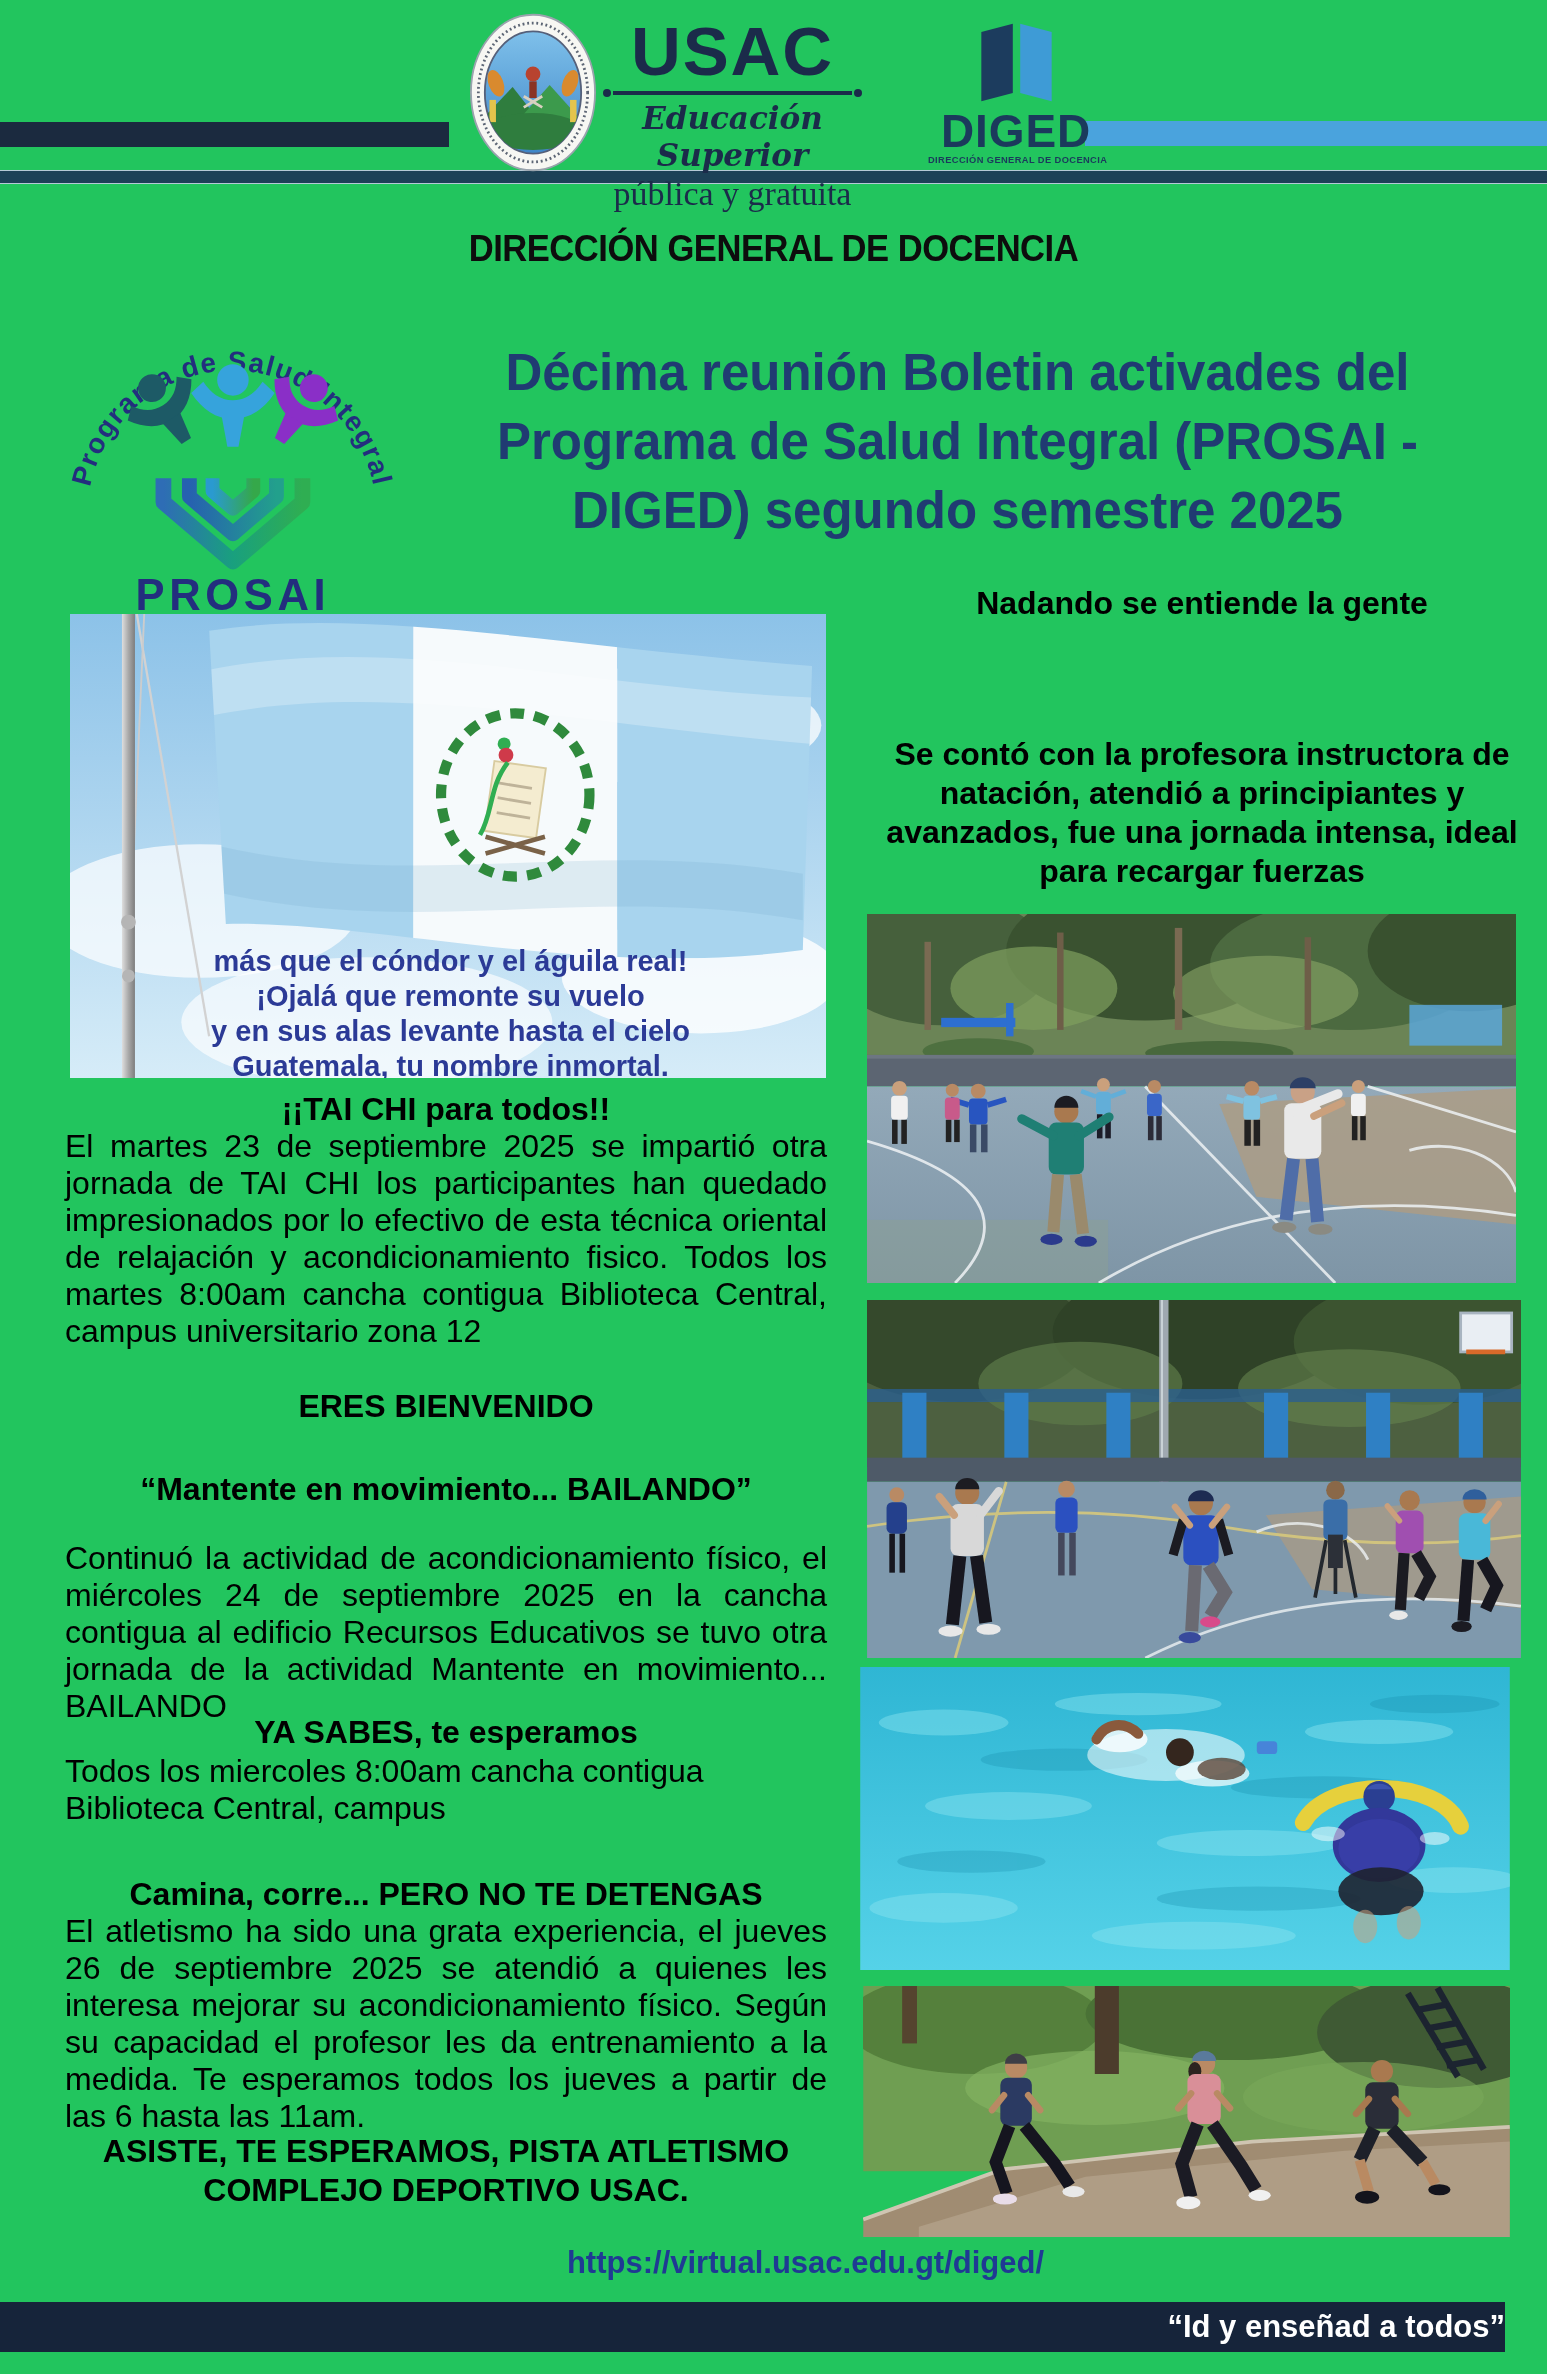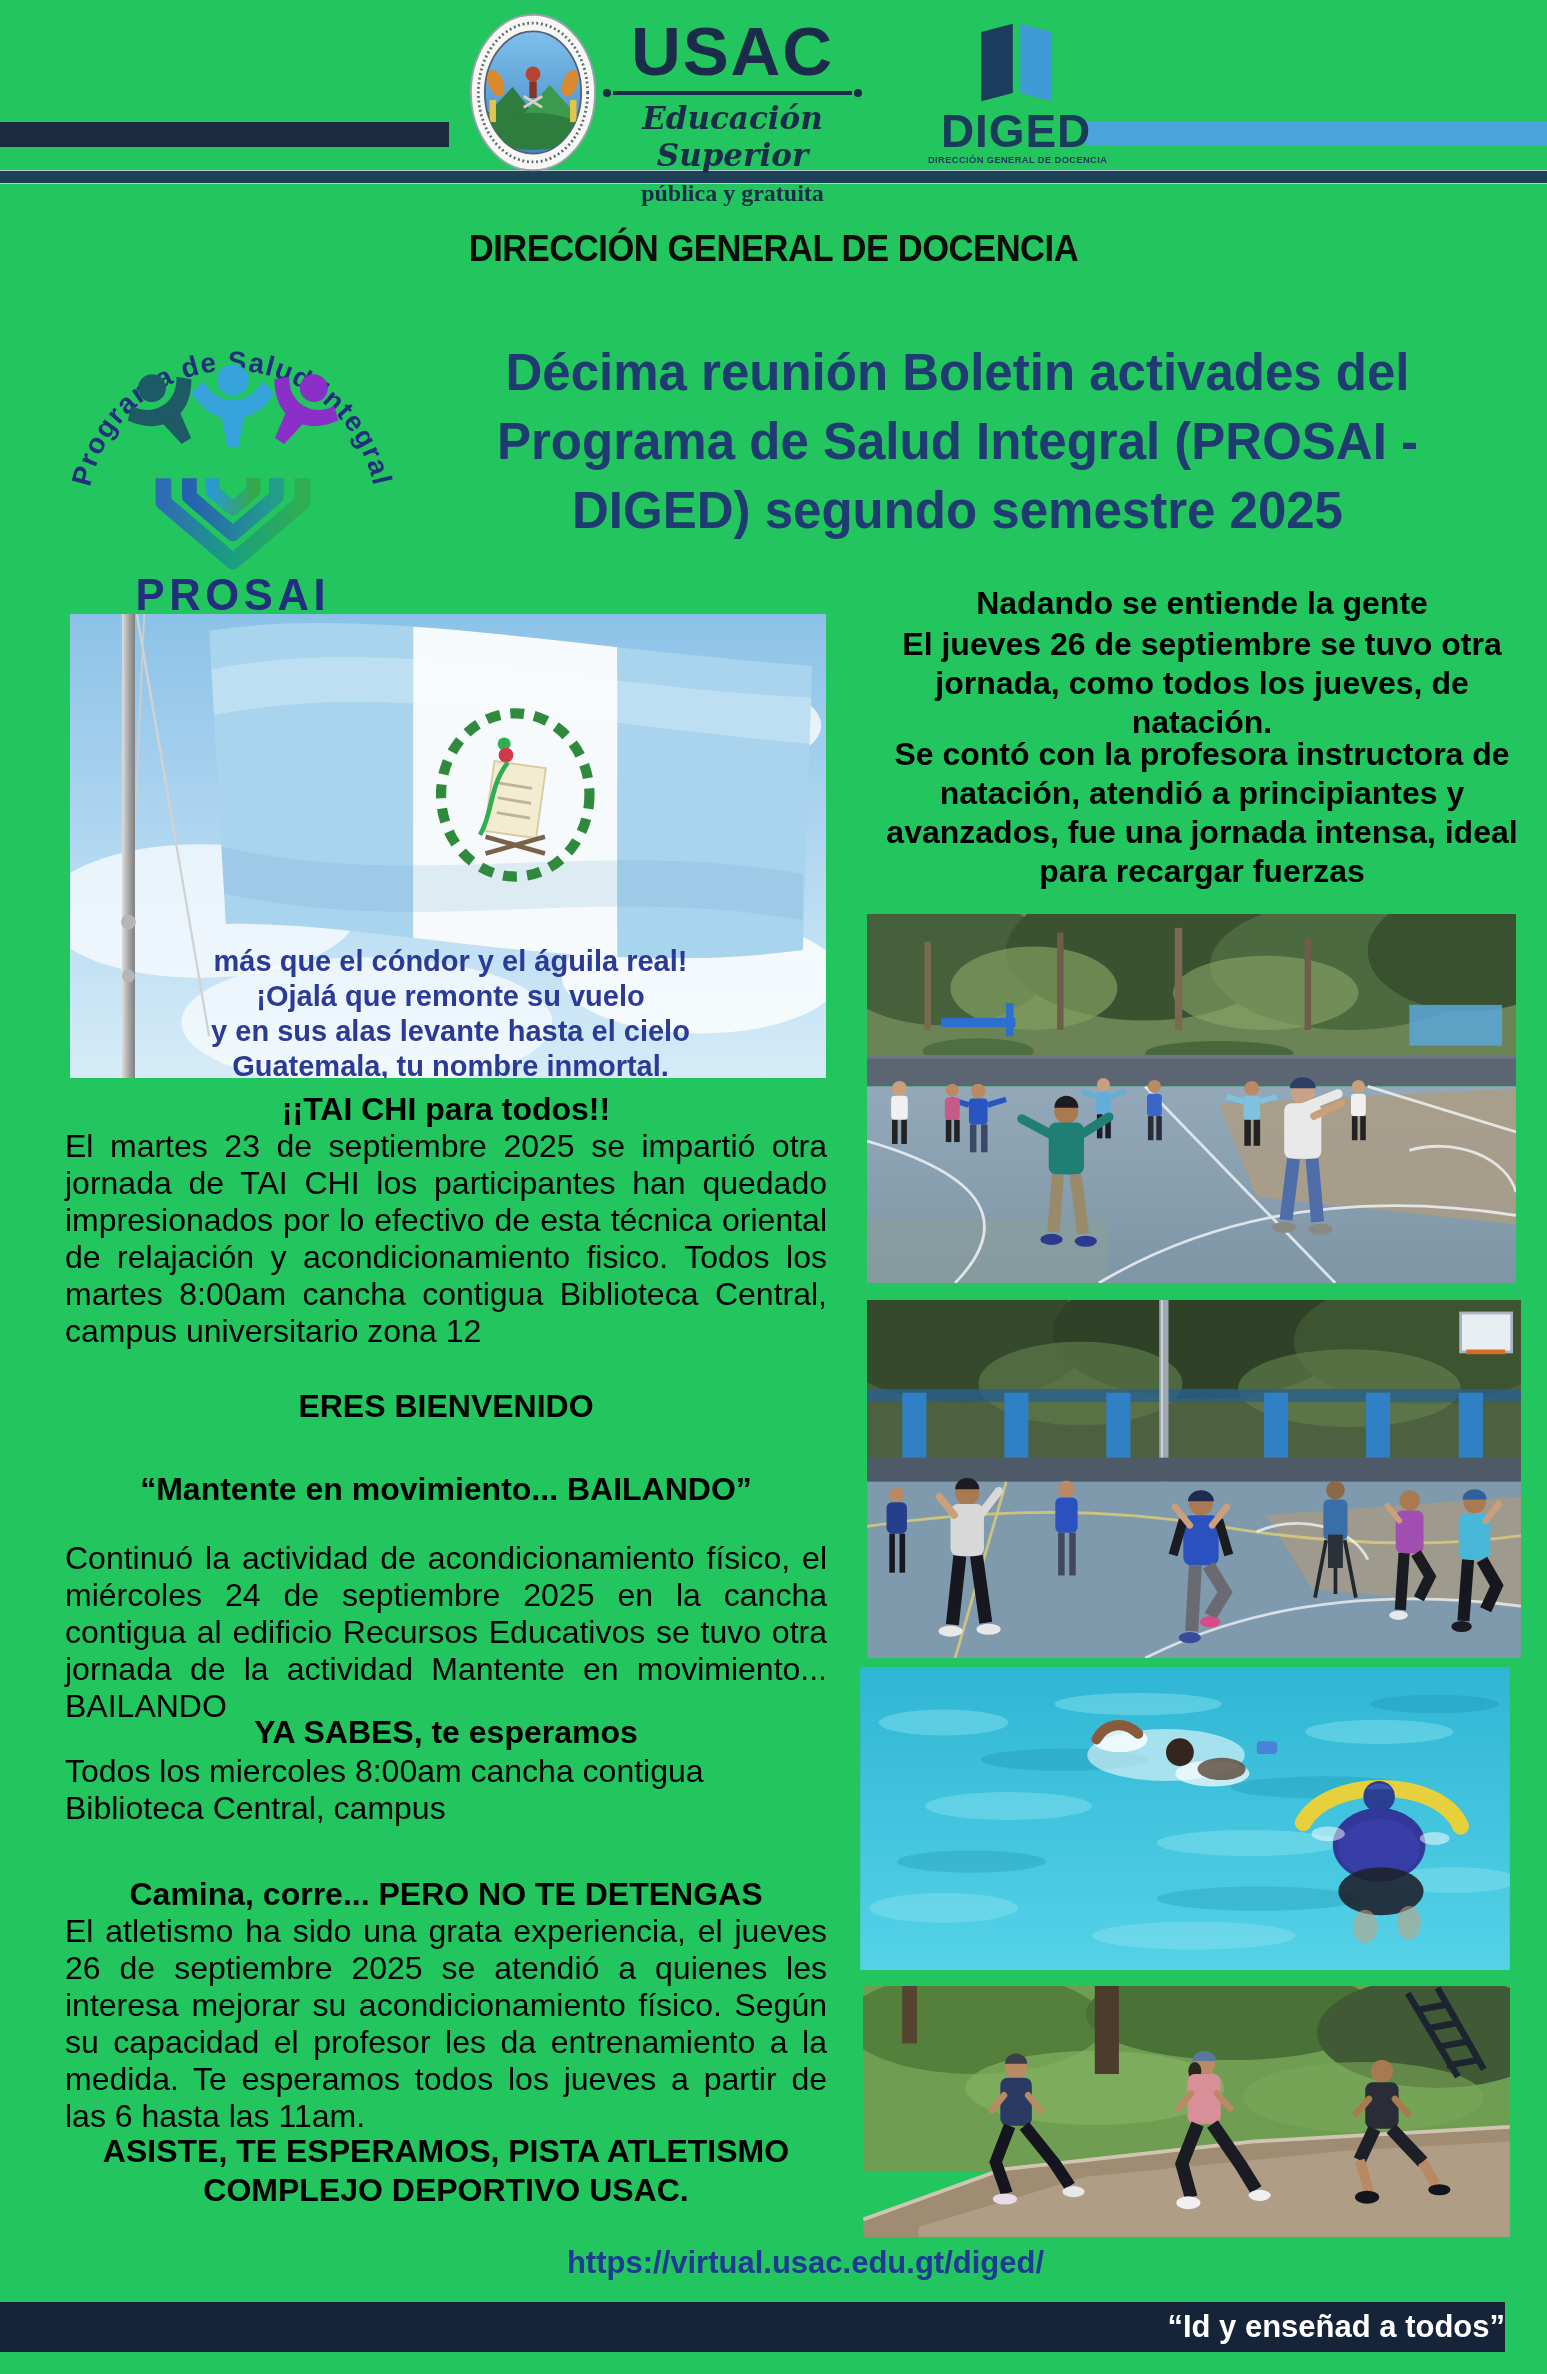--- a/index.html
+++ b/index.html
@@ -12,21 +12,21 @@
   .bar-light{left:1085px;top:121px;width:462px;height:25px;background:#4aa3dd;}
   .divider{left:0;top:170px;width:1547px;height:12px;background:#1d4157;
            border-top:1.9px solid #b6c9d6;border-bottom:1.9px solid #b6c9d6;}
   .seal{left:468px;top:11px;}
   .usac-block{left:601px;top:16.7px;width:263px;text-align:center;color:#1b2b4a;}
   .usac-word{font-size:69px;font-weight:bold;letter-spacing:1.9px;line-height:70px;}
   .usac-rule{display:flex;align-items:center;margin:1.9px 1.9px 2.8px 1.9px;}
   .usac-rule .dot{width:8.3px;height:8.3px;border-radius:50%;background:#1b2b4a;}
   .usac-rule .ln{flex:1;height:3.7px;background:#1b2b4a;margin:0 1.9px;}
   .usac-tag1{font-family:"DejaVu Serif",serif;font-style:italic;font-weight:bold;font-size:31px;line-height:37px;}
-  .usac-tag2{font-family:"Liberation Serif",serif;font-weight:bold;font-size:24px;line-height:39px;}
+  .usac-tag2{font-family:"Liberation Serif",serif;font-weight:normal;font-size:34px;line-height:39px;}
   .diged-block{left:928px;top:18.6px;width:176px;text-align:center;color:#1b3a5c;}
   .diged-word{font-size:46px;font-weight:bold;letter-spacing:0.9px;line-height:48px;margin-top:-1.9px;}
   .diged-cap{font-size:9.3px;font-weight:bold;letter-spacing:0.4px;white-space:nowrap;}
 
   .banner-title{left:0;top:228px;width:1547px;text-align:center;}
   .banner-title span{display:inline-block;font-size:36px;font-weight:bold;color:#0d0d0d;
                      transform:scaleX(.96);letter-spacing:-0.5px;}
 
   
   .prosai{left:54px;top:304px;}
@@ -165,21 +165,20 @@
     </svg>
   </div>
 
   <div class="abs main-title">
     <div>Décima reunión Boletin activades del</div>
     <div>Programa de Salud Integral (PROSAI -</div>
     <div>DIGED) segundo semestre 2025</div>
   </div>
 
   <div class="abs rcol h-c maroon" style="top:584px;">Nadando se entiende la gente</div>
-  <div class="abs rcol" style="top:625px;">El jueves 26 de septiembre se tuvo otra jornada, como todos los jueves, de natación.</div>
   <div class="abs rcol" style="top:735px;">Se contó con la profesora instructora de natación,  atendió a principiantes y avanzados, fue una jornada intensa, ideal para recargar fuerzas</div>
 
   <div class="abs flagbox">
     <svg width="756" height="464" viewBox="0 0 815 500" preserveAspectRatio="none">
       <defs>
         <linearGradient id="skyB" x1="0" y1="0" x2="0" y2="1">
           <stop offset="0" stop-color="#8cc2e8"></stop>
             <stop offset="1" stop-color="#d6ecf8"></stop>
         </linearGradient>
         <linearGradient id="poleG" x1="0" y1="0" x2="1" y2="0">

